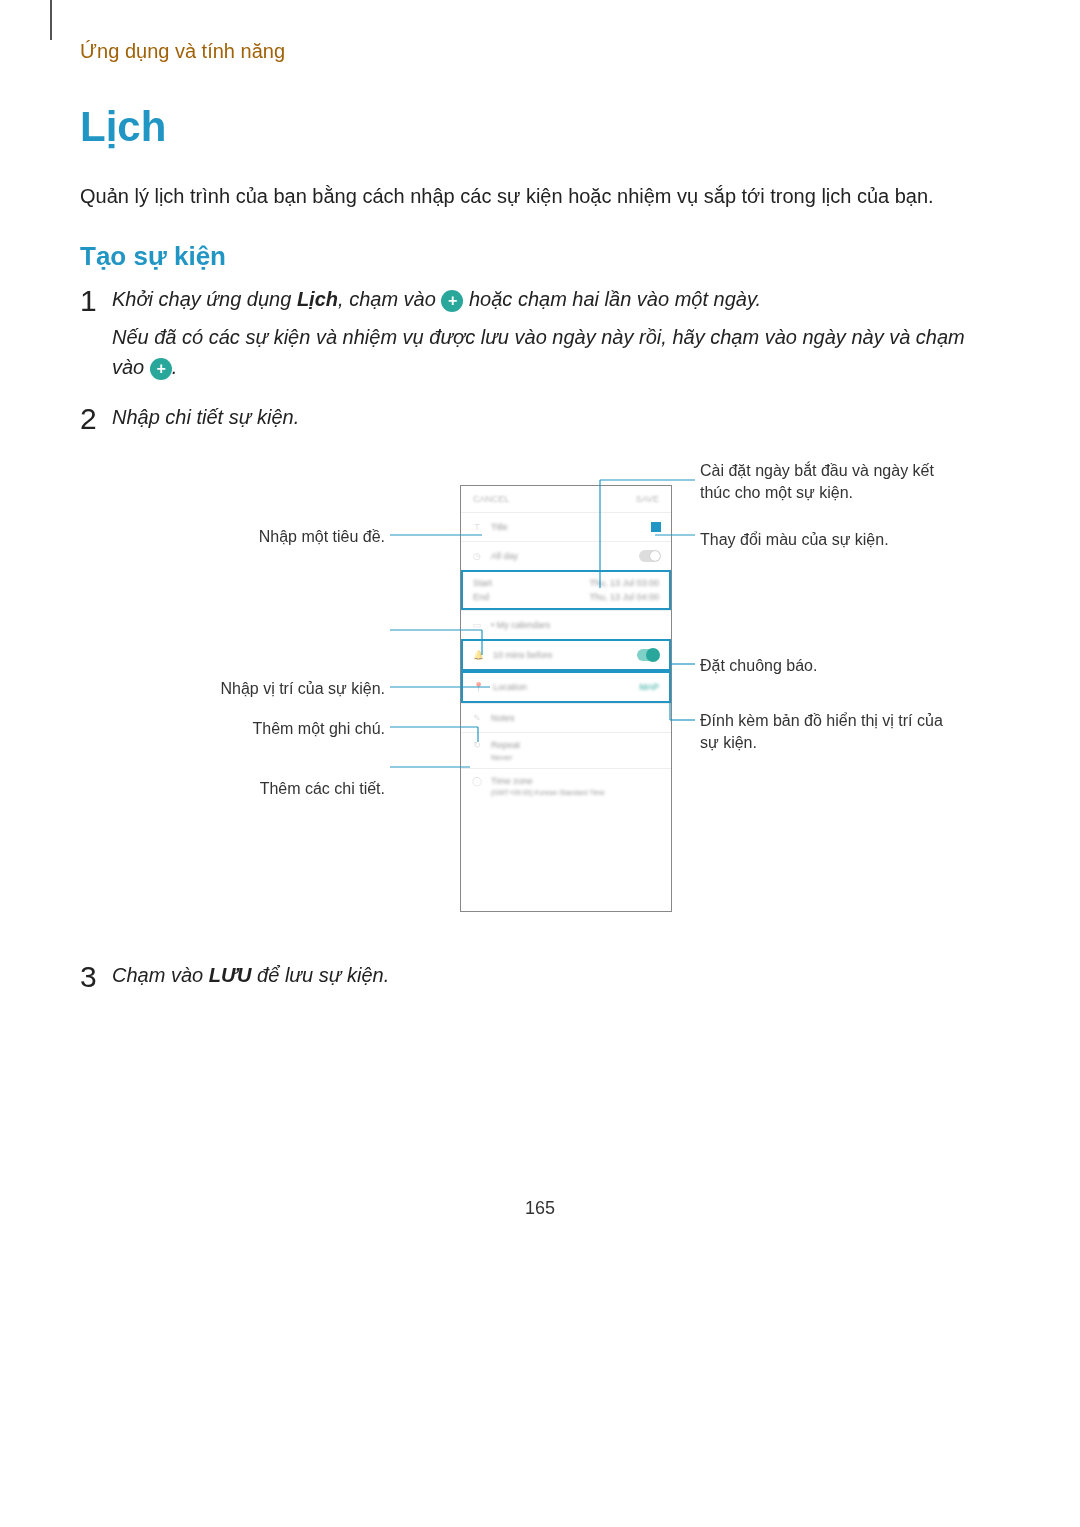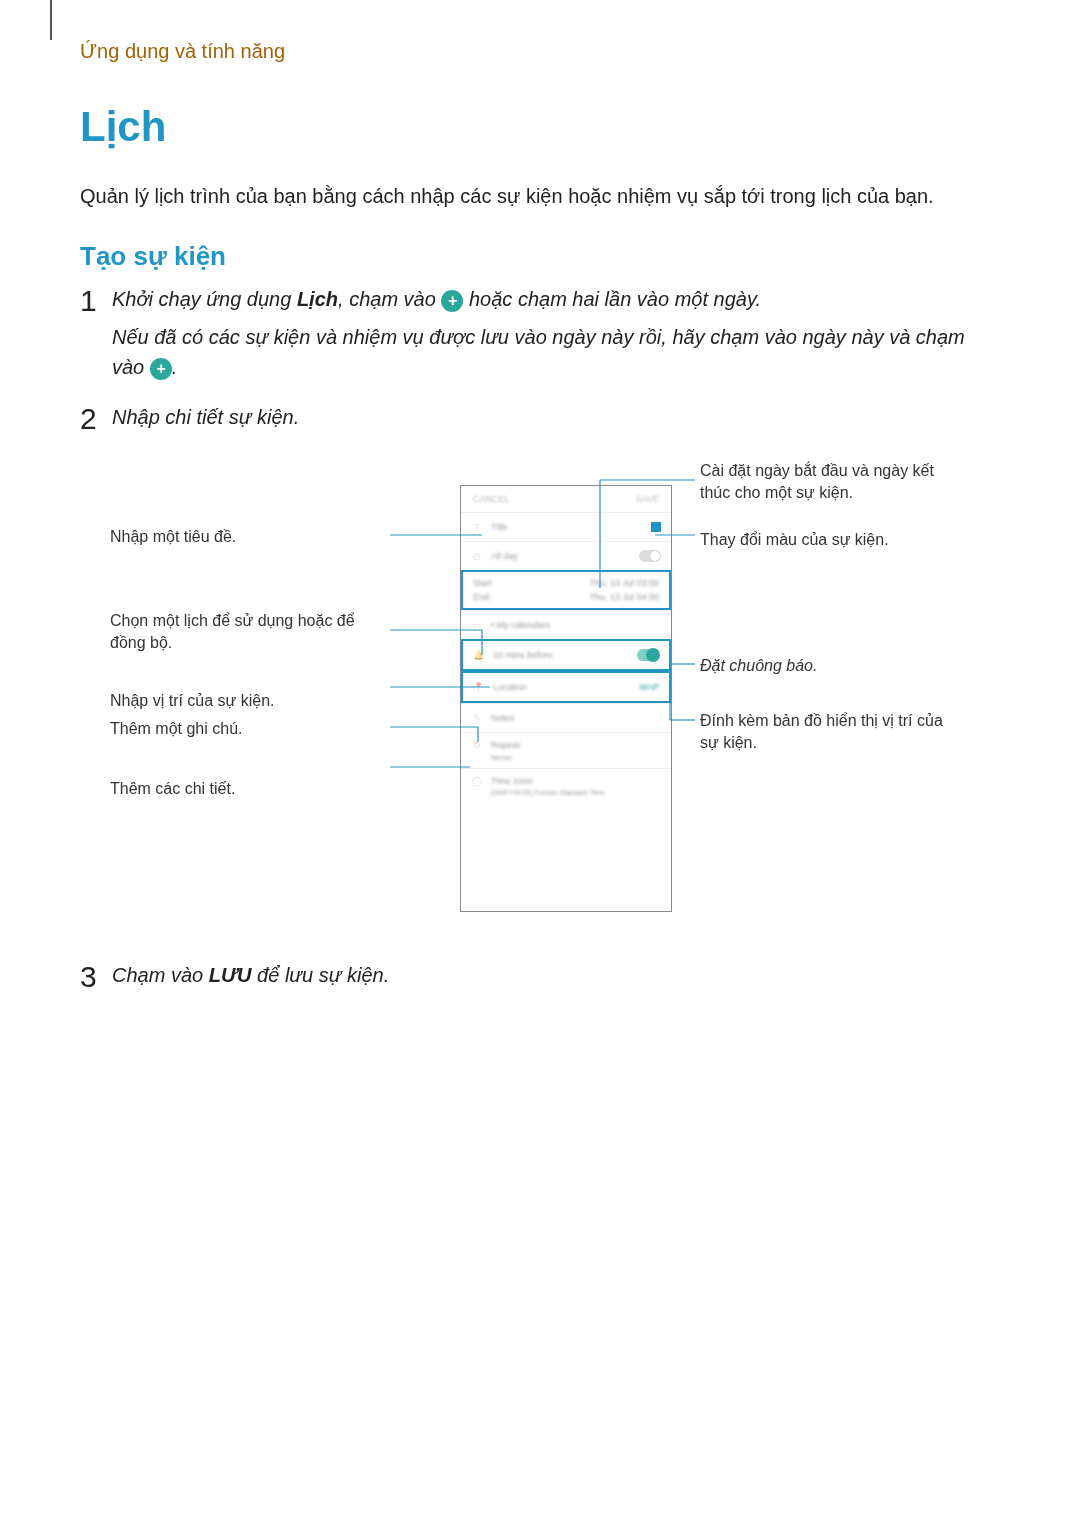--- a/index.html
+++ b/index.html
@@ -144,21 +144,21 @@
   .highlight-row { border:2px solid #2196c4; }
   .map-chip { margin-left:auto; filter:blur(1.4px); color:#26a69a; font-size:9px;}
 
   
   .callout {
     position: absolute;
     font-size: 16px;
     color: #333;
     line-height: 1.35;
   }
-  .callout.left { text-align: left; }
+  .callout.left { text-align: right; }
   .callout.right { text-align: left; }
 
   svg.overlay {
     position:absolute;
     left:0; top:0;
     width:860px; height:470px;
     pointer-events:none;
   }
   svg.overlay line { stroke:#2196c4; stroke-width:1.2; }
 
@@ -197,28 +197,27 @@
   <div class="step-row">
     <div class="step-num">2</div>
     <div class="step-content">
       <p>Nhập chi tiết sự kiện.</p>
     </div>
   </div>
 
   <div class="diagram-wrap">
 
     <div class="callout left" style="left:0; top:66px; width:275px;">Nhập một tiêu đề.</div>
-    <div class="callout left" style="left:0; top:150px; width:275px;">Chọn một lịch để sử dụng hoặc để đồng bộ.</div>
-    <div class="callout left" style="left:0; top:230px; width:275px;">Nhập vị trí của sự kiện.</div>
+    <div class="callout left" style="left:0; top:218px; width:275px;">Nhập vị trí của sự kiện.</div>
     <div class="callout left" style="left:0; top:258px; width:275px;">Thêm một ghi chú.</div>
     <div class="callout left" style="left:0; top:298px; width:275px;margin-top:20px;">Thêm các chi tiết.</div>
 
     <div class="callout right" style="left:590px; top:0px; width:260px;">Cài đặt ngày bắt đầu và ngày kết thúc cho một sự kiện.</div>
     <div class="callout right" style="left:590px; top:69px; width:260px;">Thay đổi màu của sự kiện.</div>
-    <div class="callout right" style="left:590px; top:195px; width:260px;font-style:italic;">Đặt chuông báo.</div>
+    <div class="callout right" style="left:590px; top:195px; width:260px;">Đặt chuông báo.</div>
     <div class="callout right" style="left:590px; top:250px; width:260px;">Đính kèm bản đồ hiển thị vị trí của sự kiện.</div>
 
     <div class="phone">
       <div class="phone-header">
         <span>CANCEL</span>
         <span>SAVE</span>
       </div>
       <div class="ph-row">
         <span class="ph-icon">T</span>
         <span class="ph-label">Title</span>
@@ -294,13 +293,14 @@
 
   <div class="step-row">
     <div class="step-num">3</div>
     <div class="step-content">
       <p>
         <span>Chạm vào </span><b>LƯU</b><span> để lưu sự kiện.</span>
       </p>
     </div>
   </div>
 
+  <div class="page-number">165</div>
 </div>
 
 </body></html>

